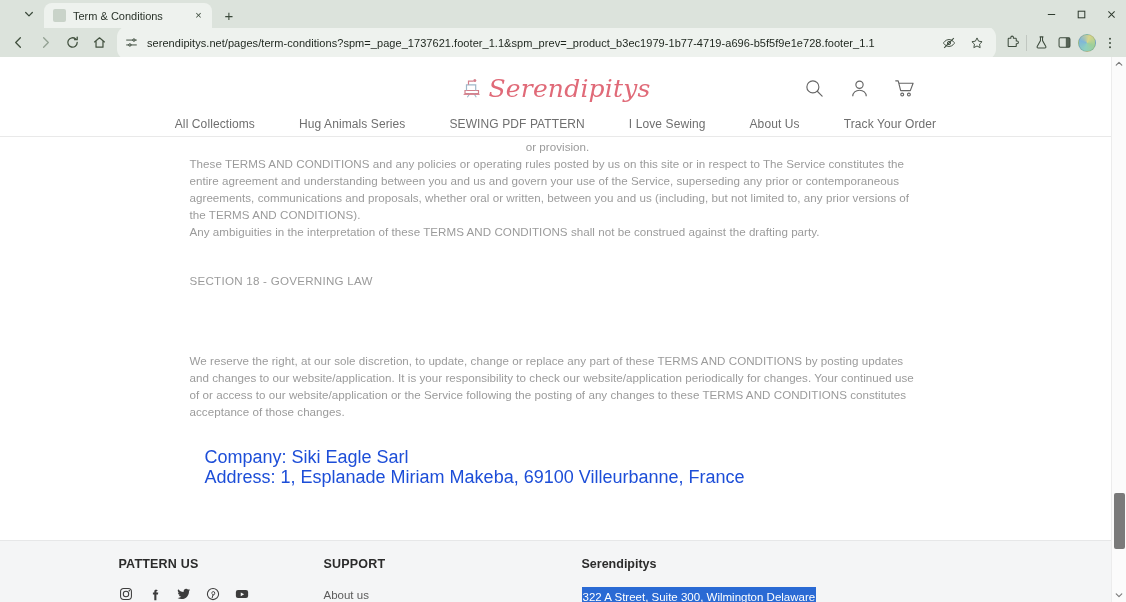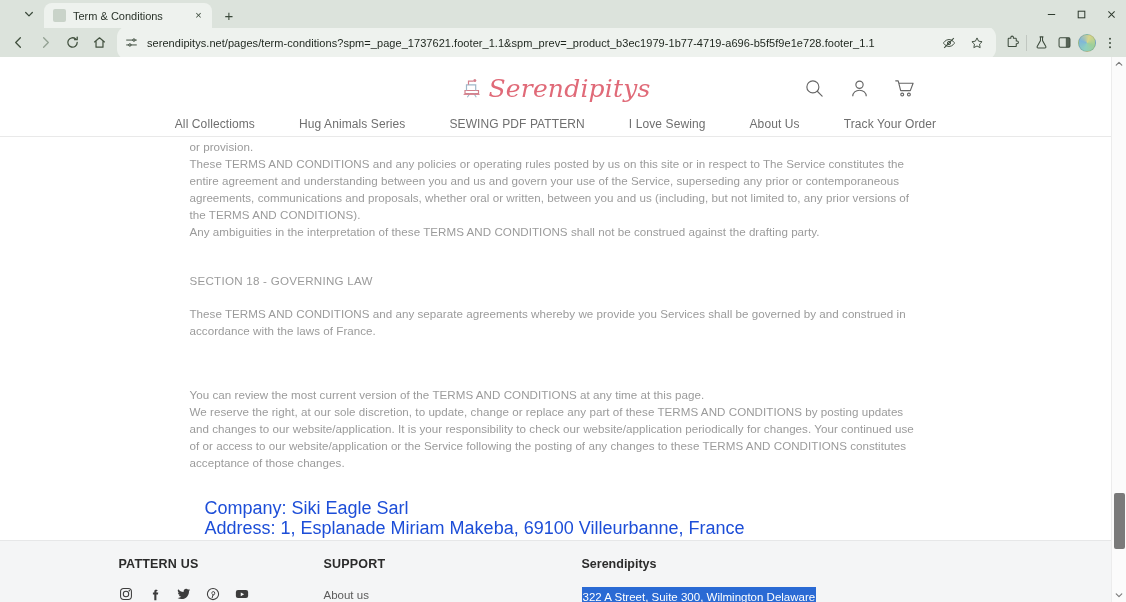--- a/index.html
+++ b/index.html
@@ -116,21 +116,21 @@
 
   
   .content {
     padding: 3px 0 0 0; position: relative;
   }
   .content-inner { width: 740px; margin: 0 auto; padding-left: 4px; }
   .legal-p {
     font-size: 11.6px; line-height: 17.1px; color: #9b9b9b;
     letter-spacing: .04px; text-align: left;
   }
-  .legal-p.clipped-top { margin-top: -2px; }
+  .legal-p.clipped-top { margin-top: -2px; text-align: center; }
   .sec-head {
     font-size: 11.6px; line-height: 17px; color: #9b9b9b; letter-spacing: .25px;
   }
   .spacer-lg { height: 31px; }
   .spacer-md { height: 16px; }
   .company-block {
     margin-top: 27px; padding-left: 15px;
     font-size: 18px; line-height: 20px; color: #1d4ed8;
   }
 
@@ -345,25 +345,23 @@
 
       <div class="content">
         <div class="content-inner">
           <div class="legal-p clipped-top">or provision.</div>
           <div class="legal-p">These TERMS AND CONDITIONS and any policies or operating rules posted by us on this site or in respect to The Service constitutes the entire agreement and understanding between you and us and govern your use of the Service, superseding any prior or contemporaneous agreements, communications and proposals, whether oral or written, between you and us (including, but not limited to, any prior versions of the TERMS AND CONDITIONS).</div>
           <div class="legal-p">Any ambiguities in the interpretation of these TERMS AND CONDITIONS shall not be construed against the drafting party.</div>
 
           <div class="spacer-lg"></div>
           <div class="sec-head">SECTION 18 - GOVERNING LAW</div>
           <div class="spacer-md"></div>
-          <div class="legal-p">These TERMS AND CONDITIONS and any separate agreements whereby we provide you Services shall be governed by and construed in accordance with the laws of France.</div>
 
           <div class="spacer-lg"></div>
           <div class="spacer-md"></div>
-          <div class="legal-p">You can review the most current version of the TERMS AND CONDITIONS at any time at this page.</div>
           <div class="legal-p">We reserve the right, at our sole discretion, to update, change or replace any part of these TERMS AND CONDITIONS by posting updates and changes to our website/application. It is your responsibility to check our website/application periodically for changes. Your continued use of or access to our website/application or the Service following the posting of any changes to these TERMS AND CONDITIONS constitutes acceptance of those changes.</div>
 
           <div class="company-block">
             <div>Company: Siki Eagle Sarl</div>
             <div>Address: 1, Esplanade Miriam Makeba, 69100 Villeurbanne, France</div>
           </div>
         </div>
       </div>
 
       <div class="site-footer">

